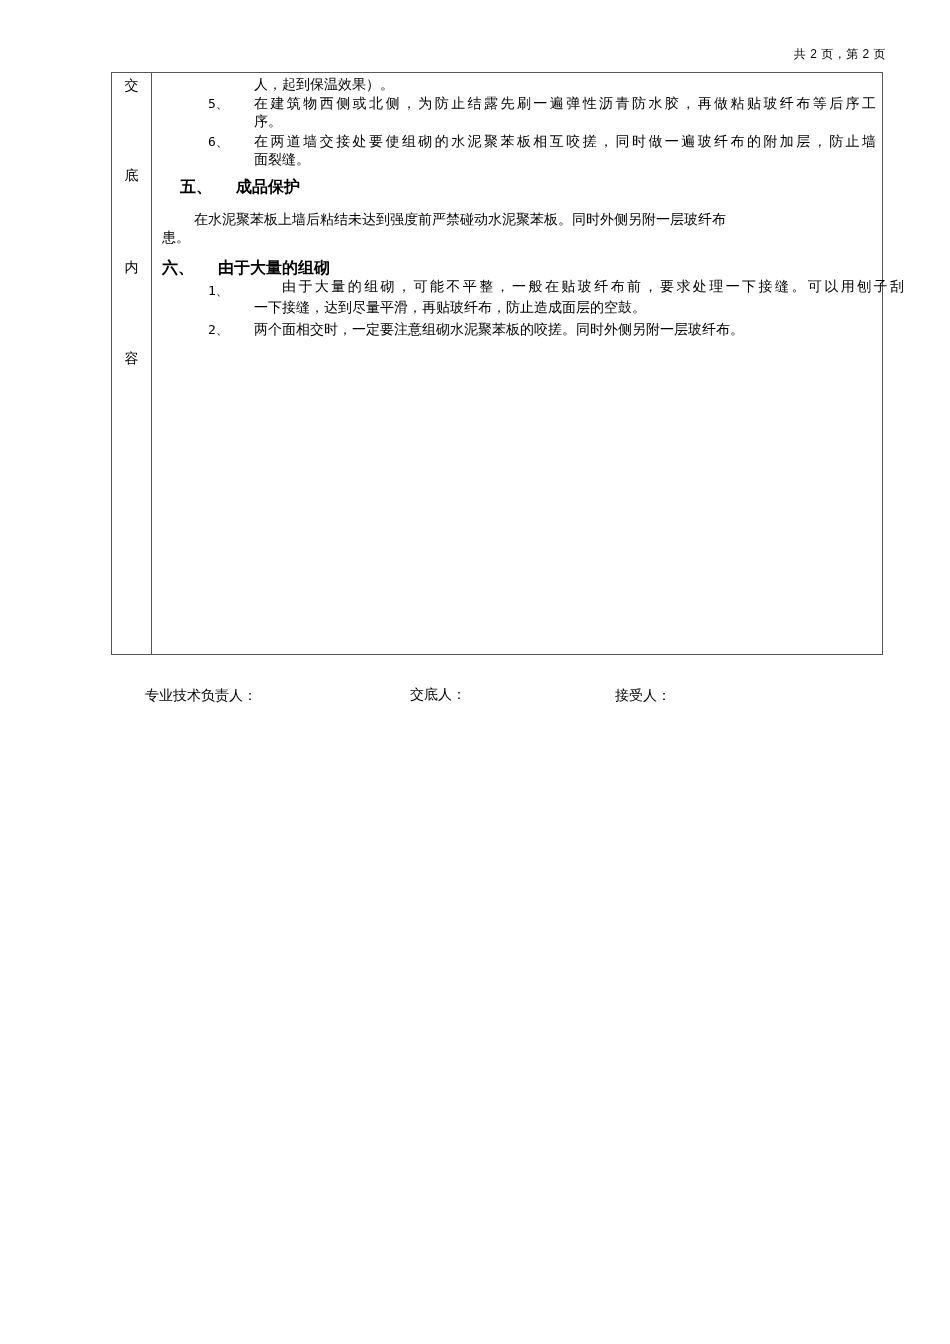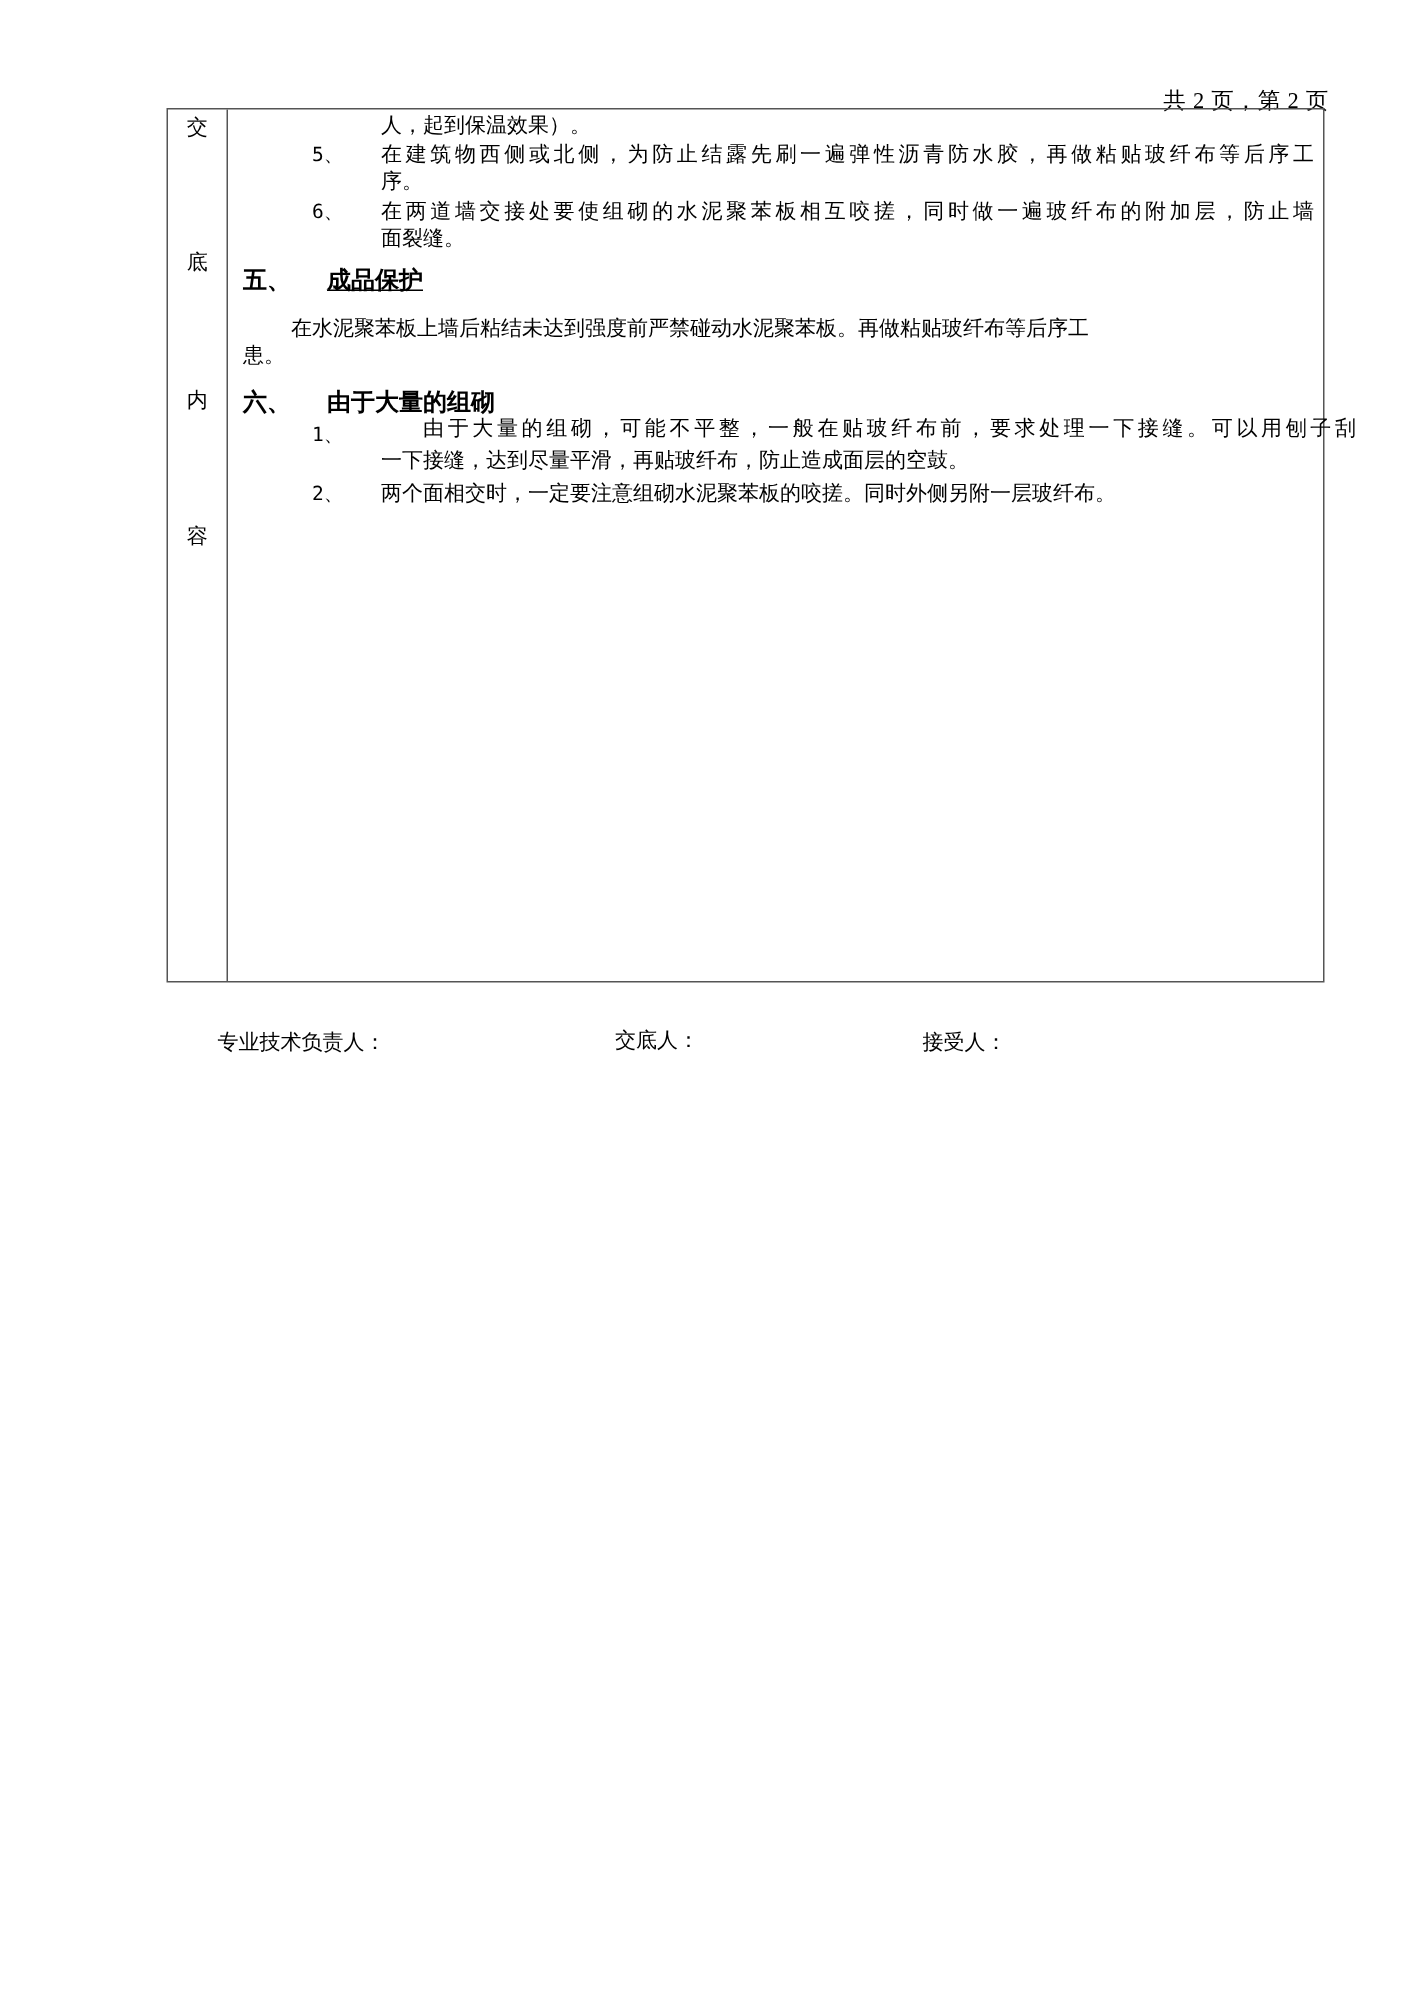--- a/index.html
+++ b/index.html
@@ -1,17 +1,17 @@
 <!DOCTYPE html>
 <html><head>
   <meta charset="utf-8">
   <style>
     html, body { margin: 0; padding: 0; background: #ffffff; }
     body { width: 950px; height: 1344px; position: relative; font-family: "DejaVu Serif", "Liberation Serif", serif; color: #000; }
-    .page-num { position: absolute; top: 58px; right: 64px; font-size: 15px; font-family: Liberation Serif, serif; letter-spacing: 0.5px; }
+    .page-num { position: absolute; top: 46px; right: 64px; font-size: 12px; font-family: Liberation Sans, sans-serif; letter-spacing: 0.5px; }
     .frame { position: absolute; left: 111px; top: 72px; width: 772px; height: 583px; border: 1px solid #555; box-sizing: border-box; }
     .left-col { position: absolute; left: 0; top: 0; width: 40px; height: 100%; border-right: 1px solid #555; box-sizing: border-box; }
     .left-char { position: absolute; left: 0; width: 39px; text-align: center; font-size: 14px; line-height: 16px; }
     .content { position: absolute; left: 48px; top: 0; right: 8px; font-size: 14px; }
     .line { position: absolute; white-space: nowrap; line-height: 17px; }
     .num { position: absolute; font-family: "DejaVu Sans Mono", "Liberation Mono", monospace; font-size: 13px; line-height: 17px; }
     .heading { position: absolute; font-weight: bold; font-size: 16px; font-family: "DejaVu Sans", "Liberation Sans", sans-serif; line-height: 20px; white-space: nowrap; }
     .heading .h-num { display: inline-block; width: 56px; }
     .sig { position: absolute; top: 686px; font-size: 14px; line-height: 18px; }
     .justify { text-align-last: justify; text-align: justify; }
@@ -34,24 +34,24 @@
     <div class="line" style="left:94px; top:3px;">人，起到保温效果）。</div>
 
     <div class="num" style="left:48px; top:22px;">5、</div>
     <div class="line justify" style="left:94px; top:22px; width:622px;">在建筑物西侧或北侧，为防止结露先刷一遍弹性沥青防水胶，再做粘贴玻纤布等后序工</div>
     <div class="line" style="left:94px; top:40px;">序。</div>
 
     <div class="num" style="left:48px; top:60px;">6、</div>
     <div class="line justify" style="left:94px; top:60px; width:622px;">在两道墙交接处要使组砌的水泥聚苯板相互咬搓，同时做一遍玻纤布的附加层，防止墙</div>
     <div class="line" style="left:94px; top:78px;">面裂缝。</div>
 
-    <div class="heading" style="left:2px; top:104px;text-decoration:underline;">
+    <div class="heading" style="left:20px; top:104px;">
       <span class="h-num">五、</span><span>成品保护</span>
     </div>
-    <div class="line" style="left:34px; top:138px;">在水泥聚苯板上墙后粘结未达到强度前严禁碰动水泥聚苯板。再做粘贴玻纤布等后序工</div>
+    <div class="line" style="left:34px; top:138px;">在水泥聚苯板上墙后粘结未达到强度前严禁碰动水泥聚苯板。同时外侧另附一层玻纤布</div>
     <div class="line" style="left:2px; top:156px;">患。</div>
 
     <div class="heading" style="left:2px; top:185px;">
       <span class="h-num">六、</span><span>由于大量的组砌</span>
     </div>
 
     <div class="num" style="left:48px; top:209px;">1、</div>
     <div class="line justify" style="left:94px; top:205px; width:622px;margin-left:28px;">由于大量的组砌，可能不平整，一般在贴玻纤布前，要求处理一下接缝。可以用刨子刮</div>
     <div class="line" style="left:94px; top:226px;">一下接缝，达到尽量平滑，再贴玻纤布，防止造成面层的空鼓。</div>
 

